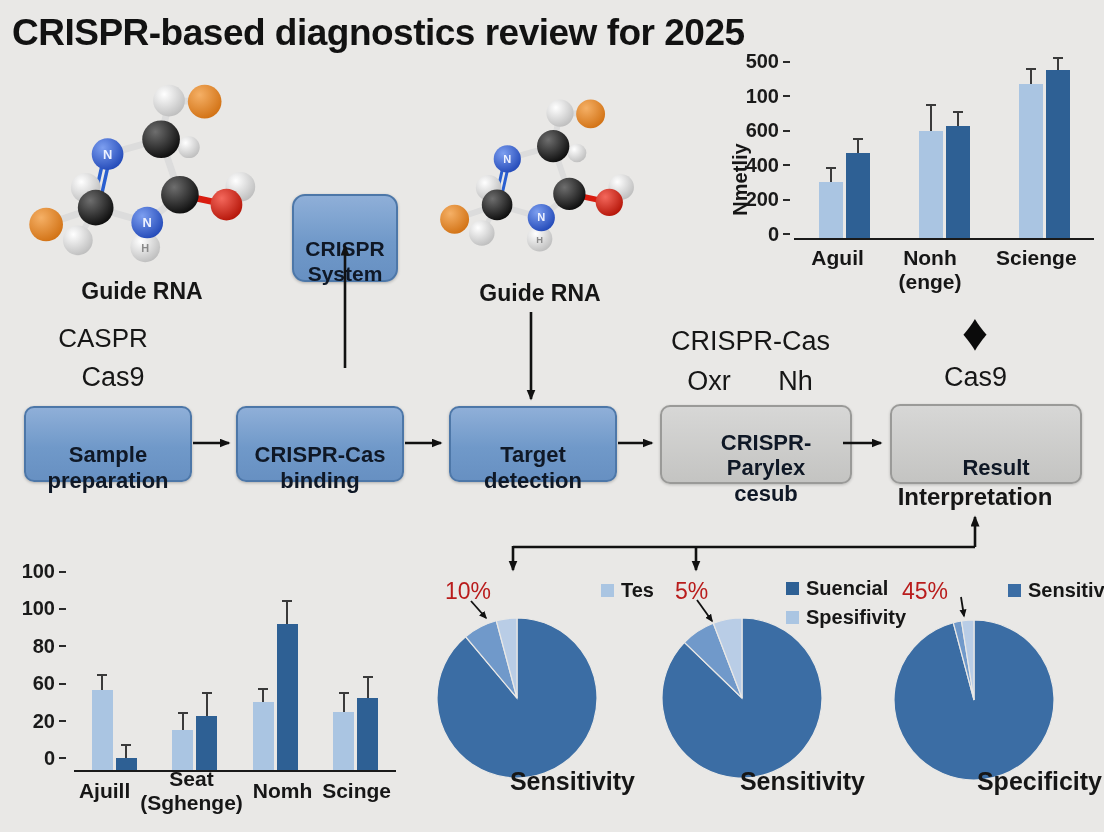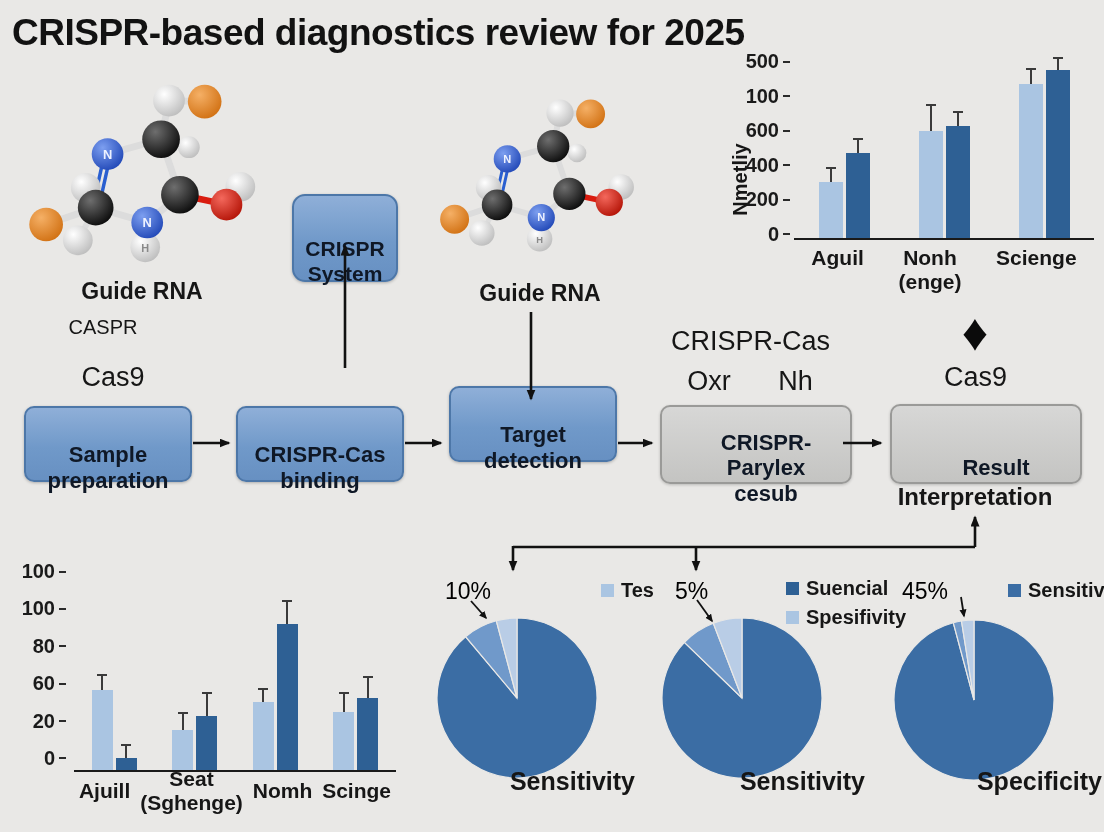--- a/index.html
+++ b/index.html
@@ -29,21 +29,21 @@
   .bar{position:relative;width:24px;}
   #bars-bottom-left .bar{width:21px;}
   .whisker{position:absolute;bottom:100%;left:50%;margin-left:-1px;width:2px;background:#3a3a3a;}
   .whisker::after{content:"";position:absolute;top:0;left:-4px;width:10px;height:2px;background:#3a3a3a;}
   .xlabels{position:absolute;display:flex;justify-content:space-around;}
   .xlab{font-weight:bold;font-size:21px;text-align:center;white-space:pre-line;line-height:1.15;}
   .ylabel-rot{position:absolute;font-weight:bold;font-size:20px;transform:rotate(-90deg);transform-origin:center;}
   
   .piechart{position:absolute;}
   .pie-svg{position:absolute;}
-  .pie-callout{position:absolute;font-size:23px;color:#000000;}
+  .pie-callout{position:absolute;font-size:23px;color:#b91c1c;}
   .pie-legend{position:absolute;display:flex;flex-direction:column;gap:6px;}
   .legend-row{display:flex;align-items:center;gap:7px;}
   .legend-sq{width:13px;height:13px;}
   .legend-label{font-weight:bold;font-size:20px;}
   .pie-title{position:absolute;left:0;right:0;bottom:16px;text-align:right;font-weight:bold;font-size:25px;}
   
   #overlay{position:absolute;left:0;top:0;pointer-events:none;}
   .mol{position:absolute;}
 </style>
 </head>
@@ -161,21 +161,21 @@
       <circle cx="232" cy="130" r="15" fill="url(#mol-right-g-hydrogen)"></circle>
       <circle cx="171" cy="138" r="19" fill="url(#mol-right-g-carbon)"></circle>
       <circle cx="218" cy="148" r="16" fill="url(#mol-right-g-oxygen)"></circle>
       <text x="98" y="101.5" text-anchor="middle" font-size="13" font-weight="bold" fill="#eef2ff" font-family="&quot;Liberation Sans&quot;, sans-serif">N</text>
       <text x="138" y="170.5" text-anchor="middle" font-size="13" font-weight="bold" fill="#eef2ff" font-family="&quot;Liberation Sans&quot;, sans-serif">N</text>
       <text x="136" y="195.5" text-anchor="middle" font-size="11" font-weight="bold" fill="#8a8a8a" font-family="&quot;Liberation Sans&quot;, sans-serif">H</text>
     </svg>
 
   <div class="lbl" style="left:52px;top:278px;width:180px;font-weight:bold;font-size:23px;">Guide RNA</div>
   <div class="lbl" style="left:450px;top:280px;width:180px;font-weight:bold;font-size:23px;">Guide RNA</div>
-  <div class="lbl" style="left:38px;top:316px;width:130px;font-size:20px;">CASPR</div>
+  <div class="lbl" style="left:38px;top:324px;width:130px;font-size:26px;">CASPR</div>
   <div class="lbl" style="left:48px;top:362px;width:130px;font-size:27px;">Cas9</div>
 
   <div id="system-box" class="flow-box blue pre" style="left:292px;top:147px;width:102px;height:84px;">
     <span class="pre">CRISPR
 System</span>
   </div>
 
   <div class="lbl" style="left:663px;top:326px;width:175px;font-size:27px;">CRISPR-Cas</div>
   <div class="lbl" style="left:678px;top:366px;width:62px;font-size:27px;">Oxr</div>
   <div class="lbl" style="left:768px;top:366px;width:55px;font-size:27px;">Nh</div>
@@ -183,21 +183,21 @@
   <div class="lbl" style="left:928px;top:362px;width:95px;font-size:27px;">Cas9</div>
 
   <div class="flow-box blue" style="left:24px;top:406px;width:164px;height:72px;">
     <span class="pre">Sample
 preparation</span>
   </div>
   <div class="flow-box blue" style="left:236px;top:406px;width:164px;height:72px;">
     <span class="pre">CRISPR-Cas
 binding</span>
   </div>
-  <div class="flow-box blue" style="left:449px;top:386px;width:164px;height:72px;">
+  <div class="flow-box blue" style="left:449px;top:406px;width:164px;height:72px;">
     <span class="pre">Target
 detection</span>
   </div>
   <div class="flow-box gray" style="left:660px;top:405px;width:168px;height:75px;">
     <span class="pre">CRISPR-Parylex
 cesub</span>
   </div>
   <div class="flow-box gray" style="left:890px;top:404px;width:168px;height:76px;">
     <span class="pre">Result</span>
   </div>

